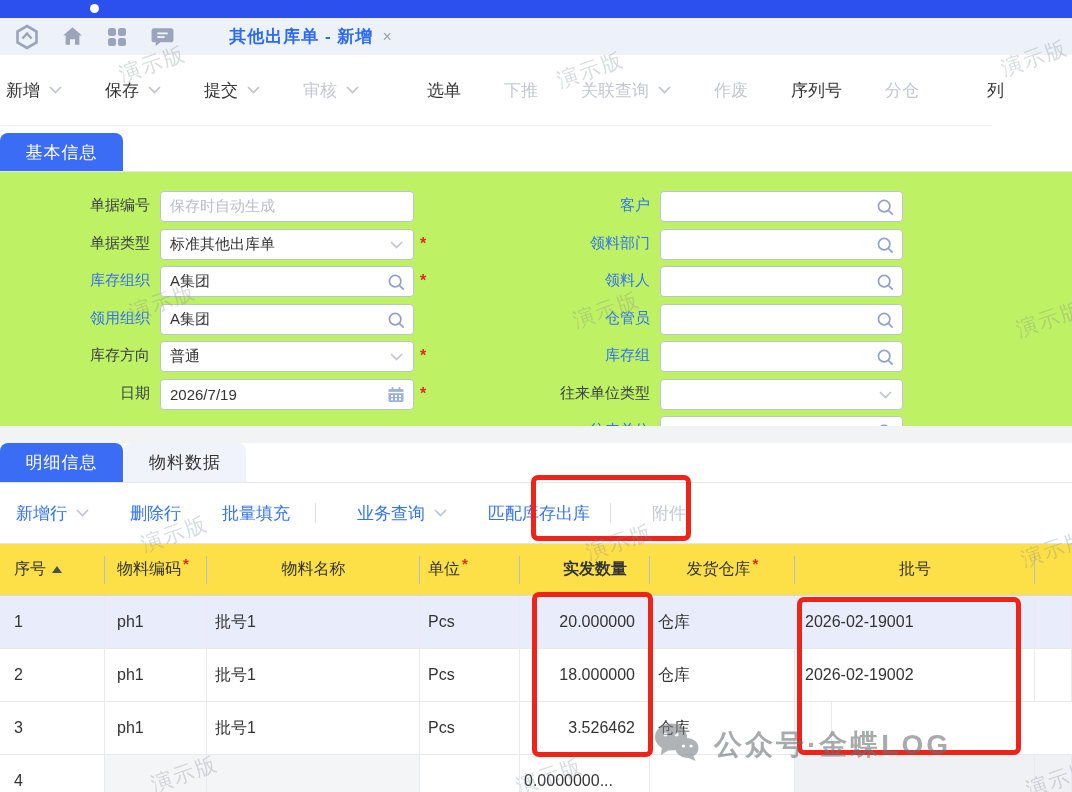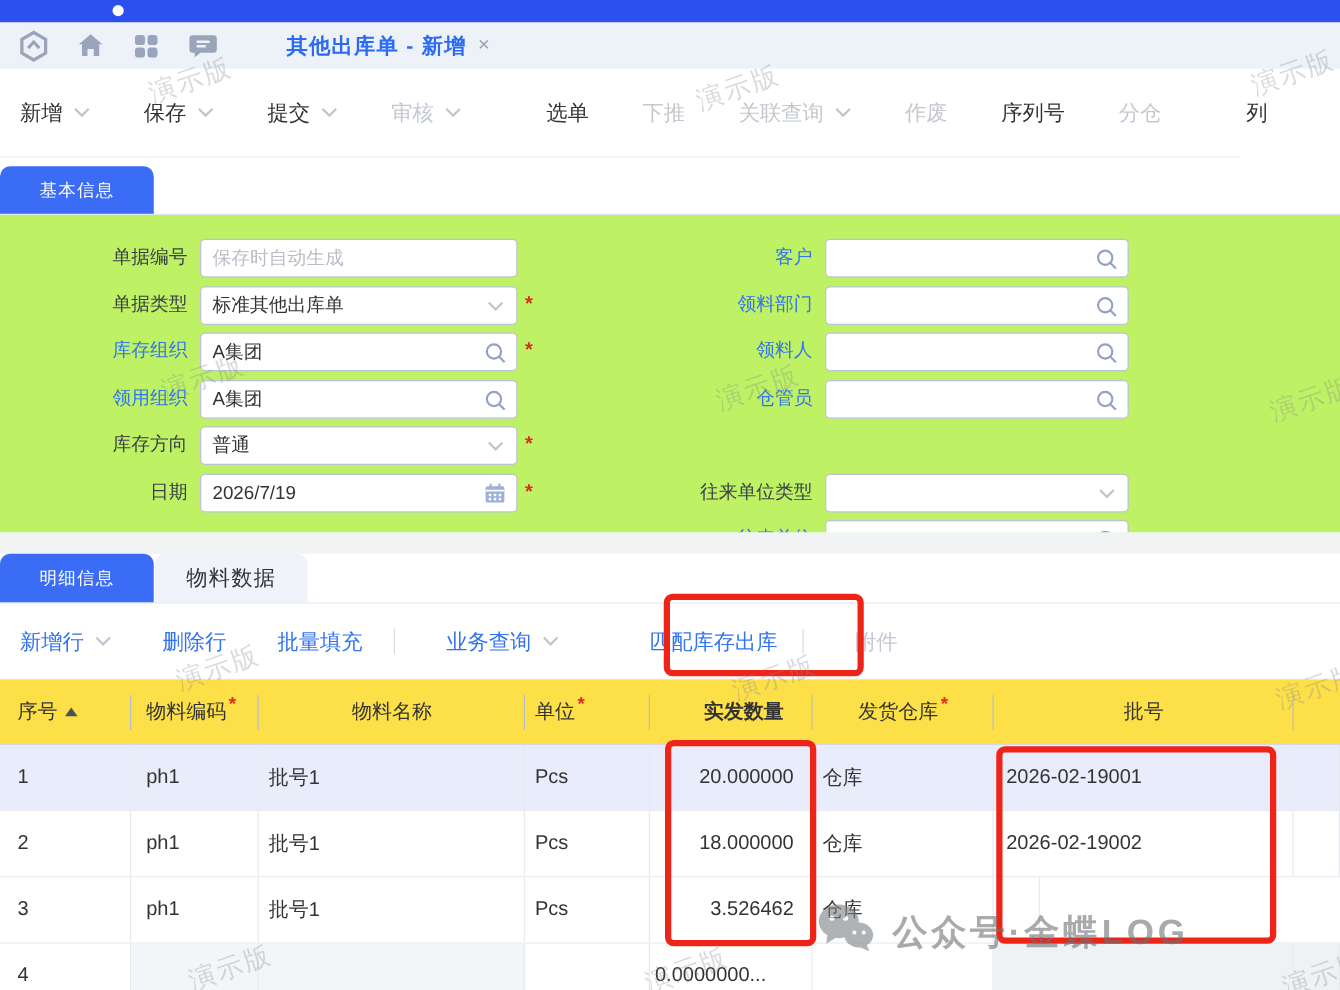--- a/index.html
+++ b/index.html
@@ -13,44 +13,44 @@
   .top-dot { position:absolute; left:90px; top:4px; width:9px; height:9px; border-radius:50%; background:#fff; }
   
   .tabbar { position:absolute; left:0; top:18px; width:1072px; height:37px; background:#edf1f8; }
   .tabbar-icons { position:absolute; left:14px; top:0; height:37px; display:flex; align-items:center; gap:19px; }
   .tabbar-icons .ticon { width:26px; height:26px; display:flex; align-items:center; justify-content:center; color:#9aa4ba; }
   .doc-tab { position:absolute; left:196px; top:0; height:37px; width:229px; display:flex; align-items:center; justify-content:center; gap:9px; }
   .doc-tab .tab-label { color:#2a6af5; font-weight:bold; font-size:17px; letter-spacing:1px;text-align:center; }
   .doc-tab .tab-close { color:#9aa0ad; font-size:16px; cursor:default; }
   .tab-underline { position:absolute; left:196px; top:52px; width:229px; height:3px; background:#2a6af5; border-radius:2px; }
   
-  .toolbar { position:absolute; left:0; top:55px; width:992px; height:71px; background:#fff; border-bottom:1px solid #f0f1f5; display:flex; align-items:center; padding-left:16px; white-space:nowrap; }
+  .toolbar { position:absolute; left:0; top:55px; width:992px; height:71px; background:#fff; border-bottom:1px solid #f0f1f5; display:flex; align-items:center; padding-left:6px; white-space:nowrap; }
   .tb-item { display:flex; align-items:center; gap:9px; margin-right:43px; font-size:17px; color:#333; cursor:pointer; }
   .tb-item.disabled { color:#c3c7d0; cursor:default; }
   .tb-divider { width:1px; height:20px; background:#d9dce3; margin:0 43px 0 -18px; }
   .chev { display:flex; align-items:center; }
   
-  .sec-tab-blue { position:absolute; width:123px; height:39px; background:#3a6cf5; color:#fff; font-size:14px; display:flex; align-items:center; justify-content:center; border-radius:8px 8px 0 0; letter-spacing:1px; }
+  .sec-tab-blue { position:absolute; width:123px; height:39px; background:#3a6cf5; color:#fff; font-size:17px; display:flex; align-items:center; justify-content:center; border-radius:8px 8px 0 0; letter-spacing:1px; }
   .sec-line { position:absolute; left:0; width:1072px; height:1px; background:#e3e6ee; }
   .sec-tab-gray { position:absolute; height:39px; background:#f0f3f9; color:#333; font-size:17px; display:flex; align-items:center; justify-content:center; border-radius:8px 8px 0 0; letter-spacing:1px; }
   
   #form { position:absolute; left:0; top:172px; width:1072px; height:254px; overflow:hidden; background:#bef264; }
   .field-row { position:absolute; height:31px; }
   .f-label { position:absolute; top:5px; font-size:15px; color:#3a3f47; text-align:right; }
   .f-label.link { color:#3273f0; }
   .ctl { position:absolute; top:0; height:31px; border:1px solid #bcc3d4; border-radius:4px; background:#fff; display:flex; align-items:center; padding:0 30px 0 9px; font-size:15px; color:#333; }
   .ctl .ph { color:#b9bdc7; }
   .ctl-icon { position:absolute; top:6px; display:flex; align-items:center; }
   .f-star { position:absolute; top:6px; color:#e02a20; font-size:16px; font-weight:bold; }
   .form-gap { position:absolute; left:0; top:426px; width:1072px; height:17px; background:#f2f3f5; }
   
   .actions { position:absolute; left:0; top:483px; width:1072px; height:60px; display:flex; align-items:center; padding-left:16px; background:#fff; }
   .ac-item { display:flex; align-items:center; gap:9px; margin-right:41px; font-size:17px; color:#3273f0; cursor:pointer; }
   .ac-item.disabled { color:#c3c7d0; cursor:default; }
-  .ac-item.hl { margin-left:32px; margin-right:36px; }
+  .ac-item.hl { margin-right:36px; }
   .ac-divider { width:1px; height:20px; background:#d9dce3; margin:0 41px 0 -16px; }
   
   #grid { position:absolute; left:0; top:543px; width:1072px; border-top:1px solid #e2e4ea; }
   .thead { display:flex; height:52px; background:#fde047; border-bottom:1px solid #d5d8e2; }
   .th { position:relative; display:flex; align-items:center; font-size:16px; color:#333; }
   .th .sep { position:absolute; right:0; top:12px; width:1px; height:28px; background:#b8bdca; }
   .th .star { color:#e02a20; font-size:15px; font-weight:bold; position:relative; top:-6px; margin-left:2px; }
   .sort-asc { width:0; height:0; border-left:5px solid transparent; border-right:5px solid transparent; border-bottom:7px solid #4b5058; margin-left:6px; }
   .tr { display:flex; height:53px; background:#fff; border-bottom:1px solid #e8e9ef; }
   .tr.selected { background:#e8ecfb; }
@@ -282,20 +282,32 @@
         <span class="ctl-icon" style="right: 7px;">
           <svg width="19" height="19" viewBox="0 0 20 20">
             <circle cx="8.6" cy="8.6" r="6" stroke="#93a2c2" stroke-width="1.8" fill="none"></circle>
             <line x1="13" y1="13" x2="17.6" y2="17.6" stroke="#93a2c2" stroke-width="1.8"></line>
           </svg>
         </span>
       </div>
     </div>
     <div class="field-row" style="top: 94px; left: 0px; width: 1072px;">
       <span class="f-label link" style="left: 498px; width: 152px;">领料人</span>
+      <div class="ctl" style="left: 660px; width: 243px;">
+        <span class="ph"></span>
+        <span class="ctl-icon" style="right: 7px;">
+          <svg width="19" height="19" viewBox="0 0 20 20">
+            <circle cx="8.6" cy="8.6" r="6" stroke="#93a2c2" stroke-width="1.8" fill="none"></circle>
+            <line x1="13" y1="13" x2="17.6" y2="17.6" stroke="#93a2c2" stroke-width="1.8"></line>
+          </svg>
+        </span>
+      </div>
+    </div>
+    <div class="field-row" style="top: 169px; left: 0px; width: 1072px;">
+      <span class="f-label link" style="left: 498px; width: 152px;">库存组</span>
       <div class="ctl" style="left: 660px; width: 243px;">
         <span class="ph"></span>
         <span class="ctl-icon" style="right: 7px;">
           <svg width="19" height="19" viewBox="0 0 20 20">
             <circle cx="8.6" cy="8.6" r="6" stroke="#93a2c2" stroke-width="1.8" fill="none"></circle>
             <line x1="13" y1="13" x2="17.6" y2="17.6" stroke="#93a2c2" stroke-width="1.8"></line>
           </svg>
         </span>
       </div>
     </div>

